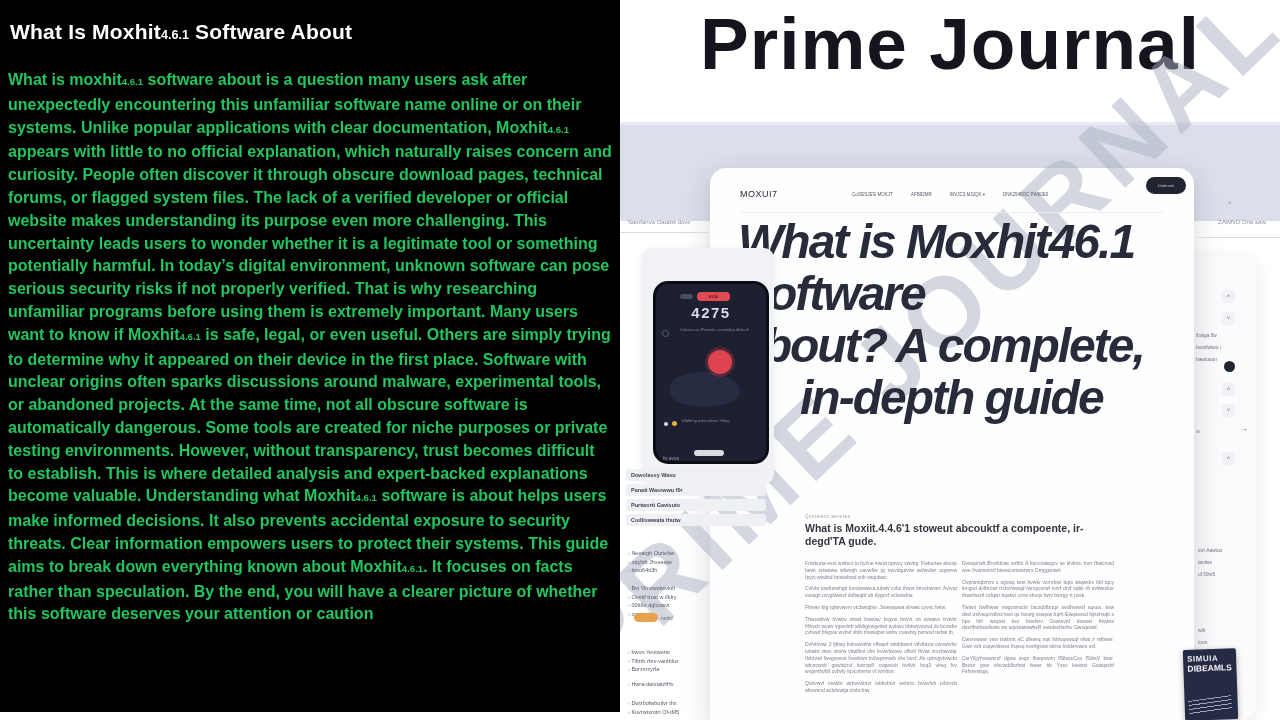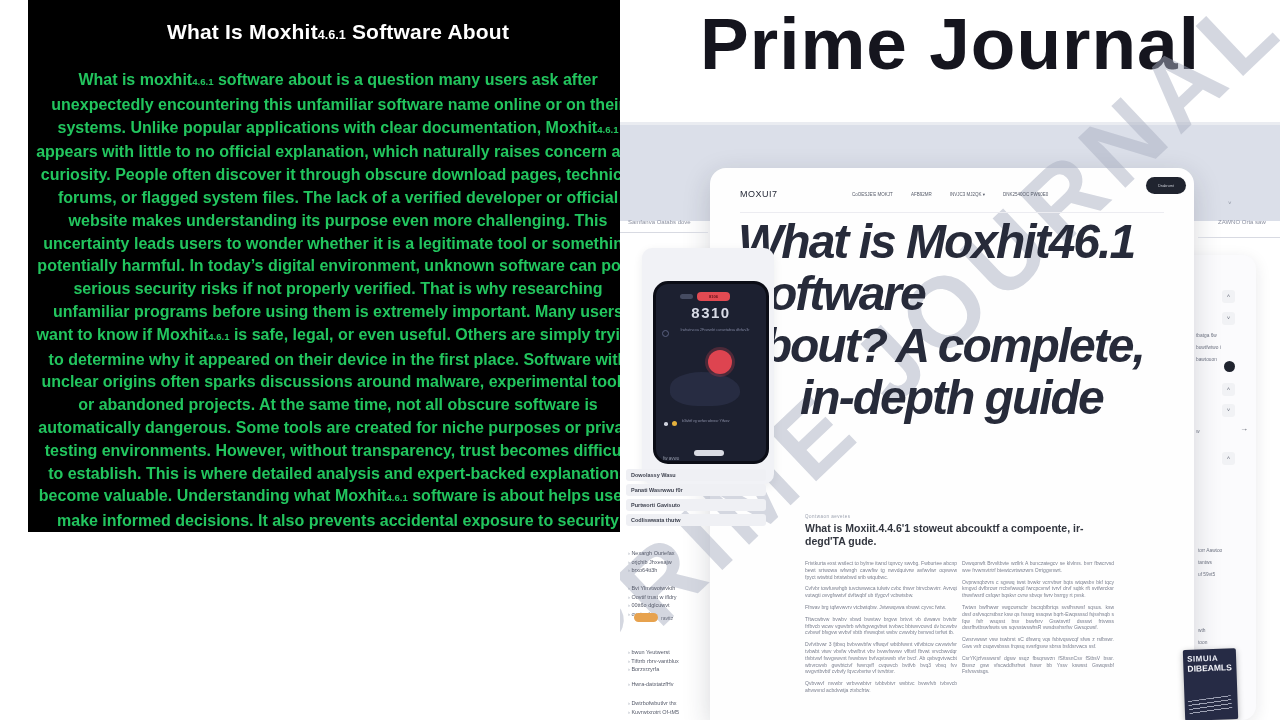--- a/index.html
+++ b/index.html
@@ -1,20 +1,20 @@
 <!DOCTYPE html>
 <html><head>
 <meta charset="utf-8">
 <style>
   html,body{margin:0;padding:0;background:#222;}
   #app{position:relative;width:1280px;height:720px;overflow:hidden;background:#fff;
        font-family:"Liberation Sans",sans-serif;}
   
-  .left{position:absolute;left:0;top:0;width:620px;height:532px;background:#000;
-        color:#fff;text-align:center;overflow:hidden;margin-left:28px;}
+  .left{position:absolute;left:0;top:0;width:620px;height:712px;background:#000;
+        color:#fff;text-align:left;overflow:hidden;}
   .lp-title{margin:20px 10px 0;font-size:21px;font-weight:bold;letter-spacing:.2px;color:#fff;}
   .lp-body{margin:25px 8px 0;font-size:16px;line-height:22.8px;font-weight:bold;color:#22c55e;}
   .ver{font-size:.6em;font-weight:bold;letter-spacing:0;}
   
   .right{position:absolute;left:620px;top:0;width:743px;height:720px;background:#fff;overflow:hidden;}
   .rp-header{position:absolute;left:0;top:0;width:660px;height:120px;background:#fff;}
   .brand{margin:0;position:absolute;left:0;right:0;top:2px;text-align:center;
          font-size:73px;font-weight:bold;color:#15151e;letter-spacing:1px;}
   .band{position:absolute;left:0;top:122px;width:660px;height:96px;background:#dbdfe9;border-top:3px solid #eaecf1;}
   .card-back{position:absolute;left:120px;top:255px;width:516px;height:465px;background:#fbfbfd;
@@ -150,21 +150,21 @@
         <div>What is Moxhit46.1</div>
         <div>Software</div>
         <div>about? A complete,</div>
         <div class="hl-indent">in-depth guide</div>
       </div>
 
       <div class="phone-back"></div>
       <div class="phone">
         <span class="ph-pill-gray"></span>
         <span class="ph-pill-red">8106</span>
-        <div class="ph-digits">8310</div>
+        <div class="ph-digits">4275</div>
         <span class="ph-circ"></span>
         <div class="ph-cap">Irwhatrvcxa 2Fvwvnbt curvwtwbsa dfvfwv3r</div>
         <div class="ph-blob"></div>
         <span class="ph-ring"></span>
         <span class="ph-dot-w"></span>
         <span class="ph-dot-y"></span>
         <div class="ph-note">b3tvbtf vg wvfwv wbrwcr Ytfvwv</div>
         <div class="ph-footer"></div>
       </div>
       <span class="phone-cap2">fw avwo</span>

